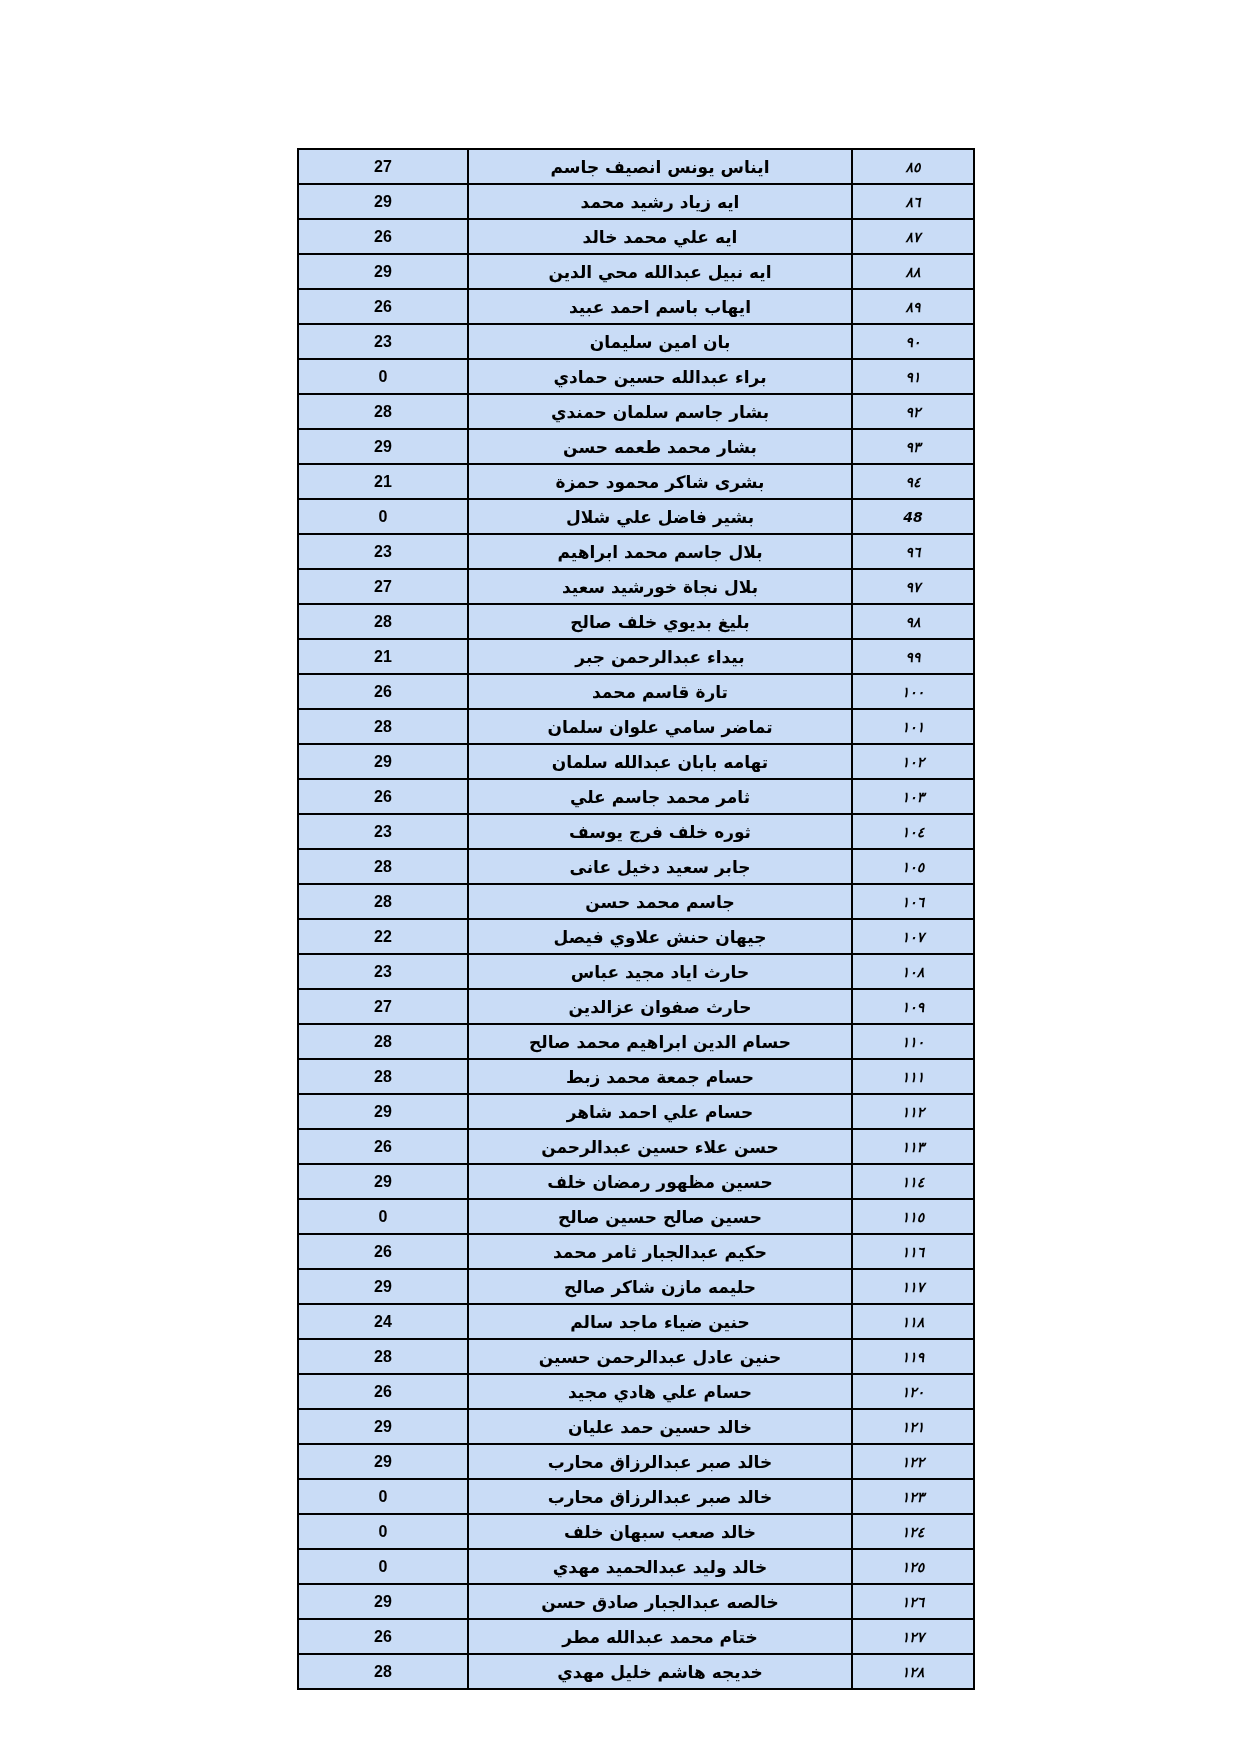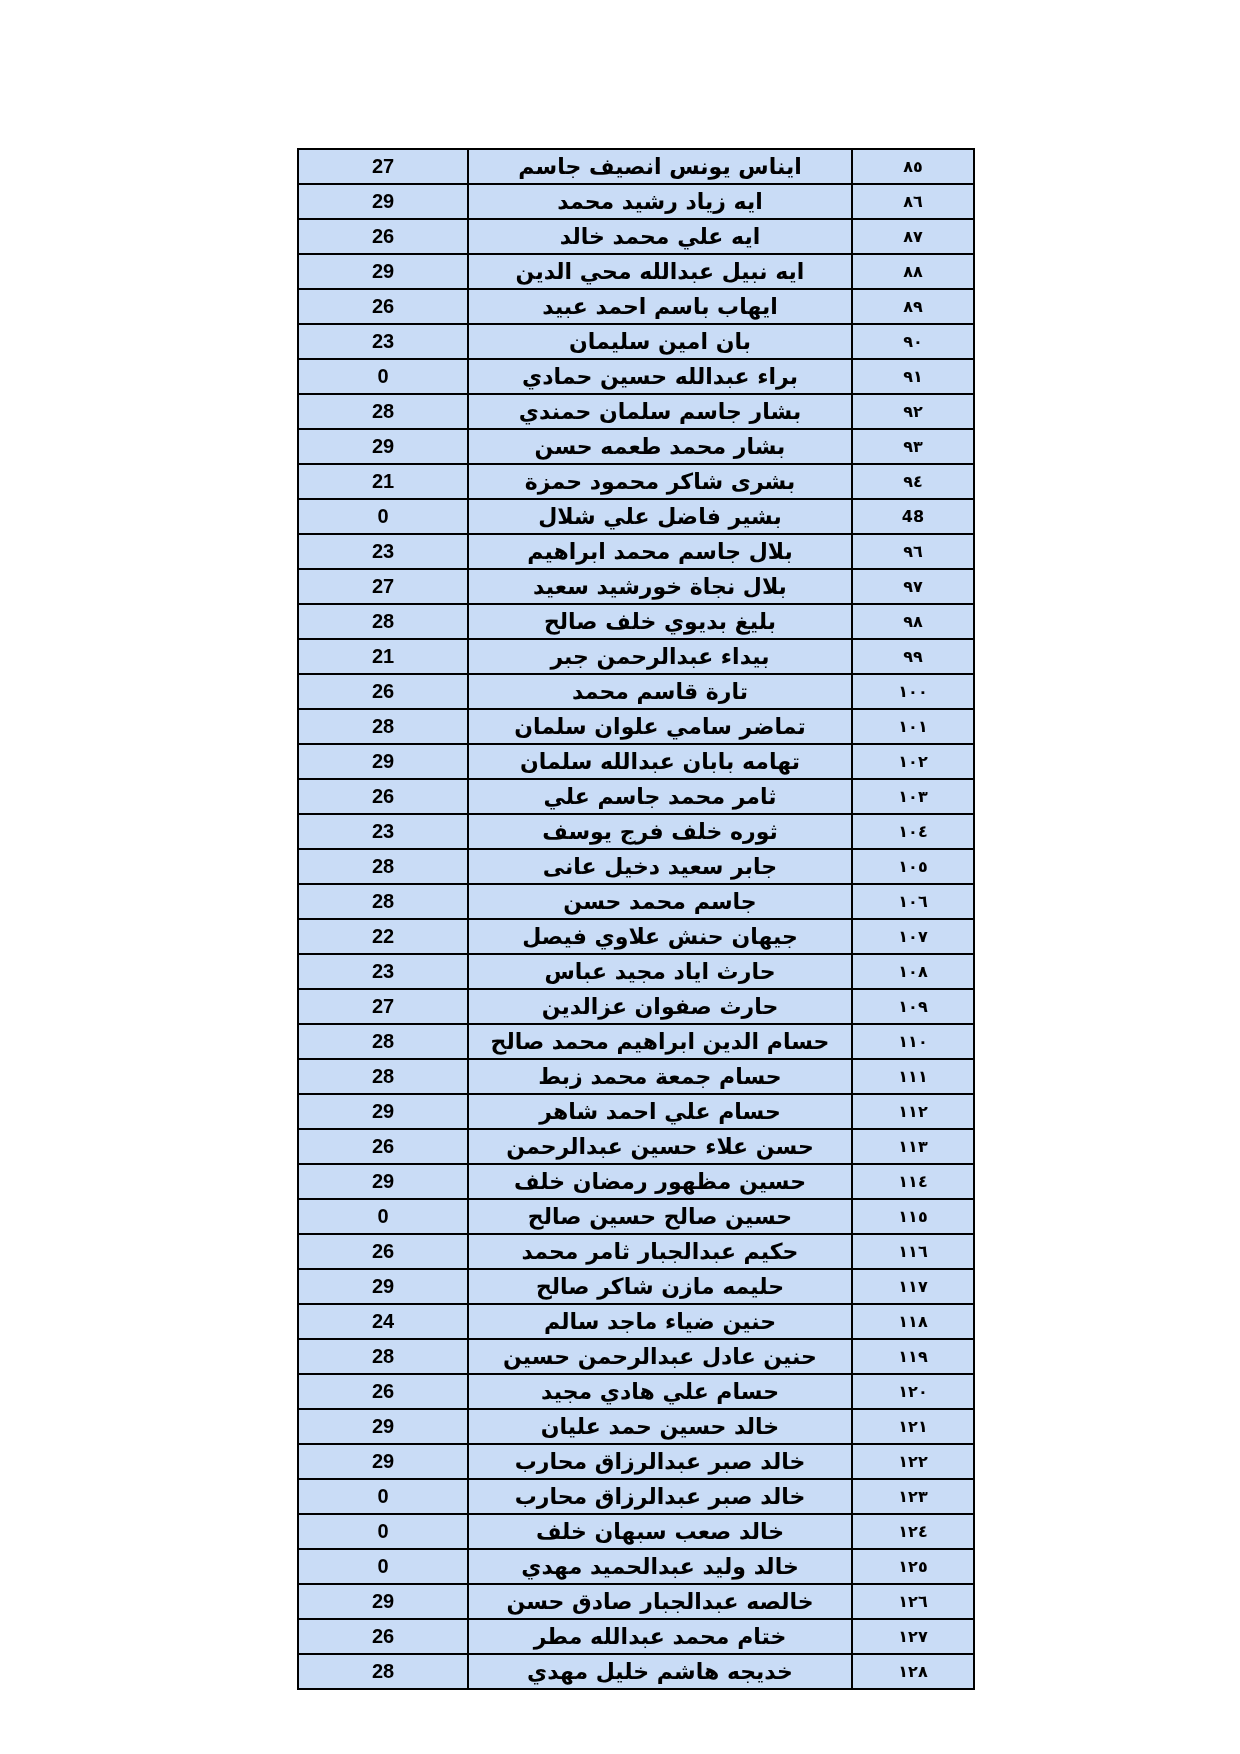--- a/index.html
+++ b/index.html
@@ -34,31 +34,32 @@
     text-align: center;
     vertical-align: middle;
     font-weight: bold;
     color: var(--text-color, #000000);
     overflow: hidden;
     white-space: nowrap;
   }
   td.serial-cell {
     width: 112px;
     font-family: "DejaVu Sans", sans-serif;
-    font-size: 16px;
+    font-size: 14px;
+    font-style: italic;
   }
   td.name-cell {
     width: 374px;
     font-family: "DejaVu Sans", sans-serif;
-    font-size: 22px;
+    font-size: 17px;
   }
   td.score-cell {
     width: 160px;
     font-family: "Liberation Sans", "DejaVu Sans", sans-serif;
-    font-size: 20px;
+    font-size: 16px;
   }
 </style>
 </head>
 <body>
 
 <div class="page">
   <table class="scores-table">
     <tbody>
         <tr>
           <td class="serial-cell">٨٥</td>

